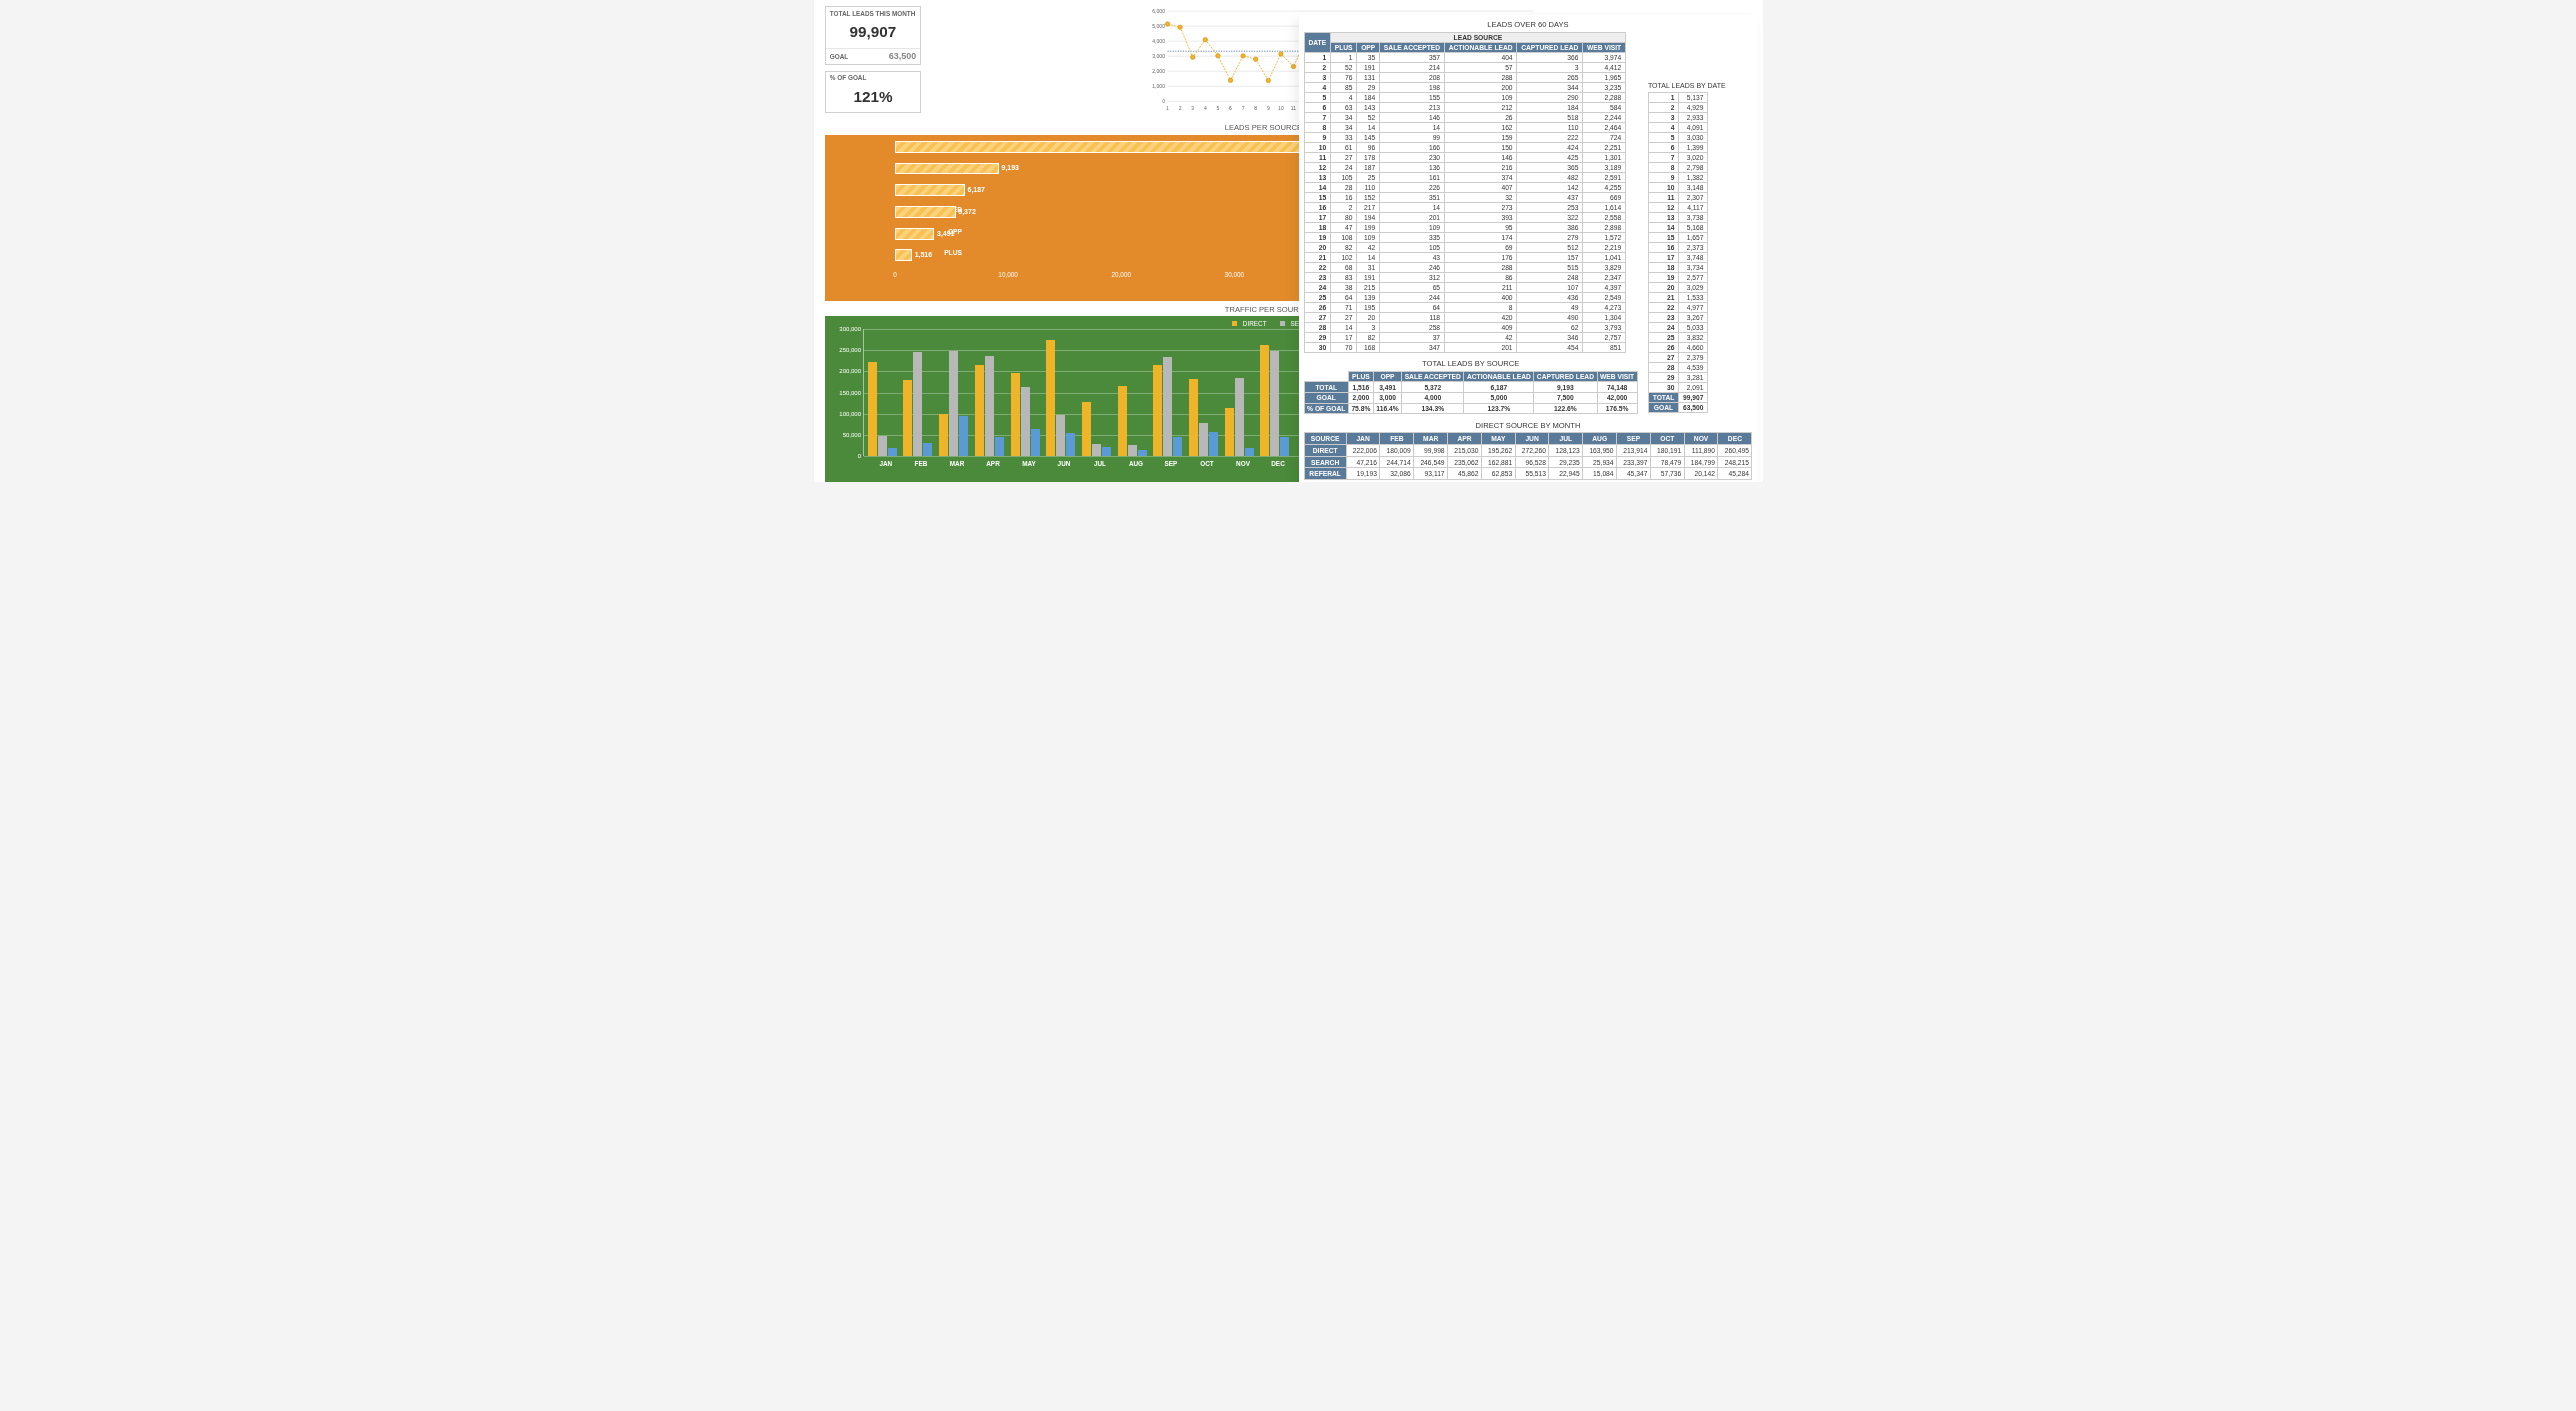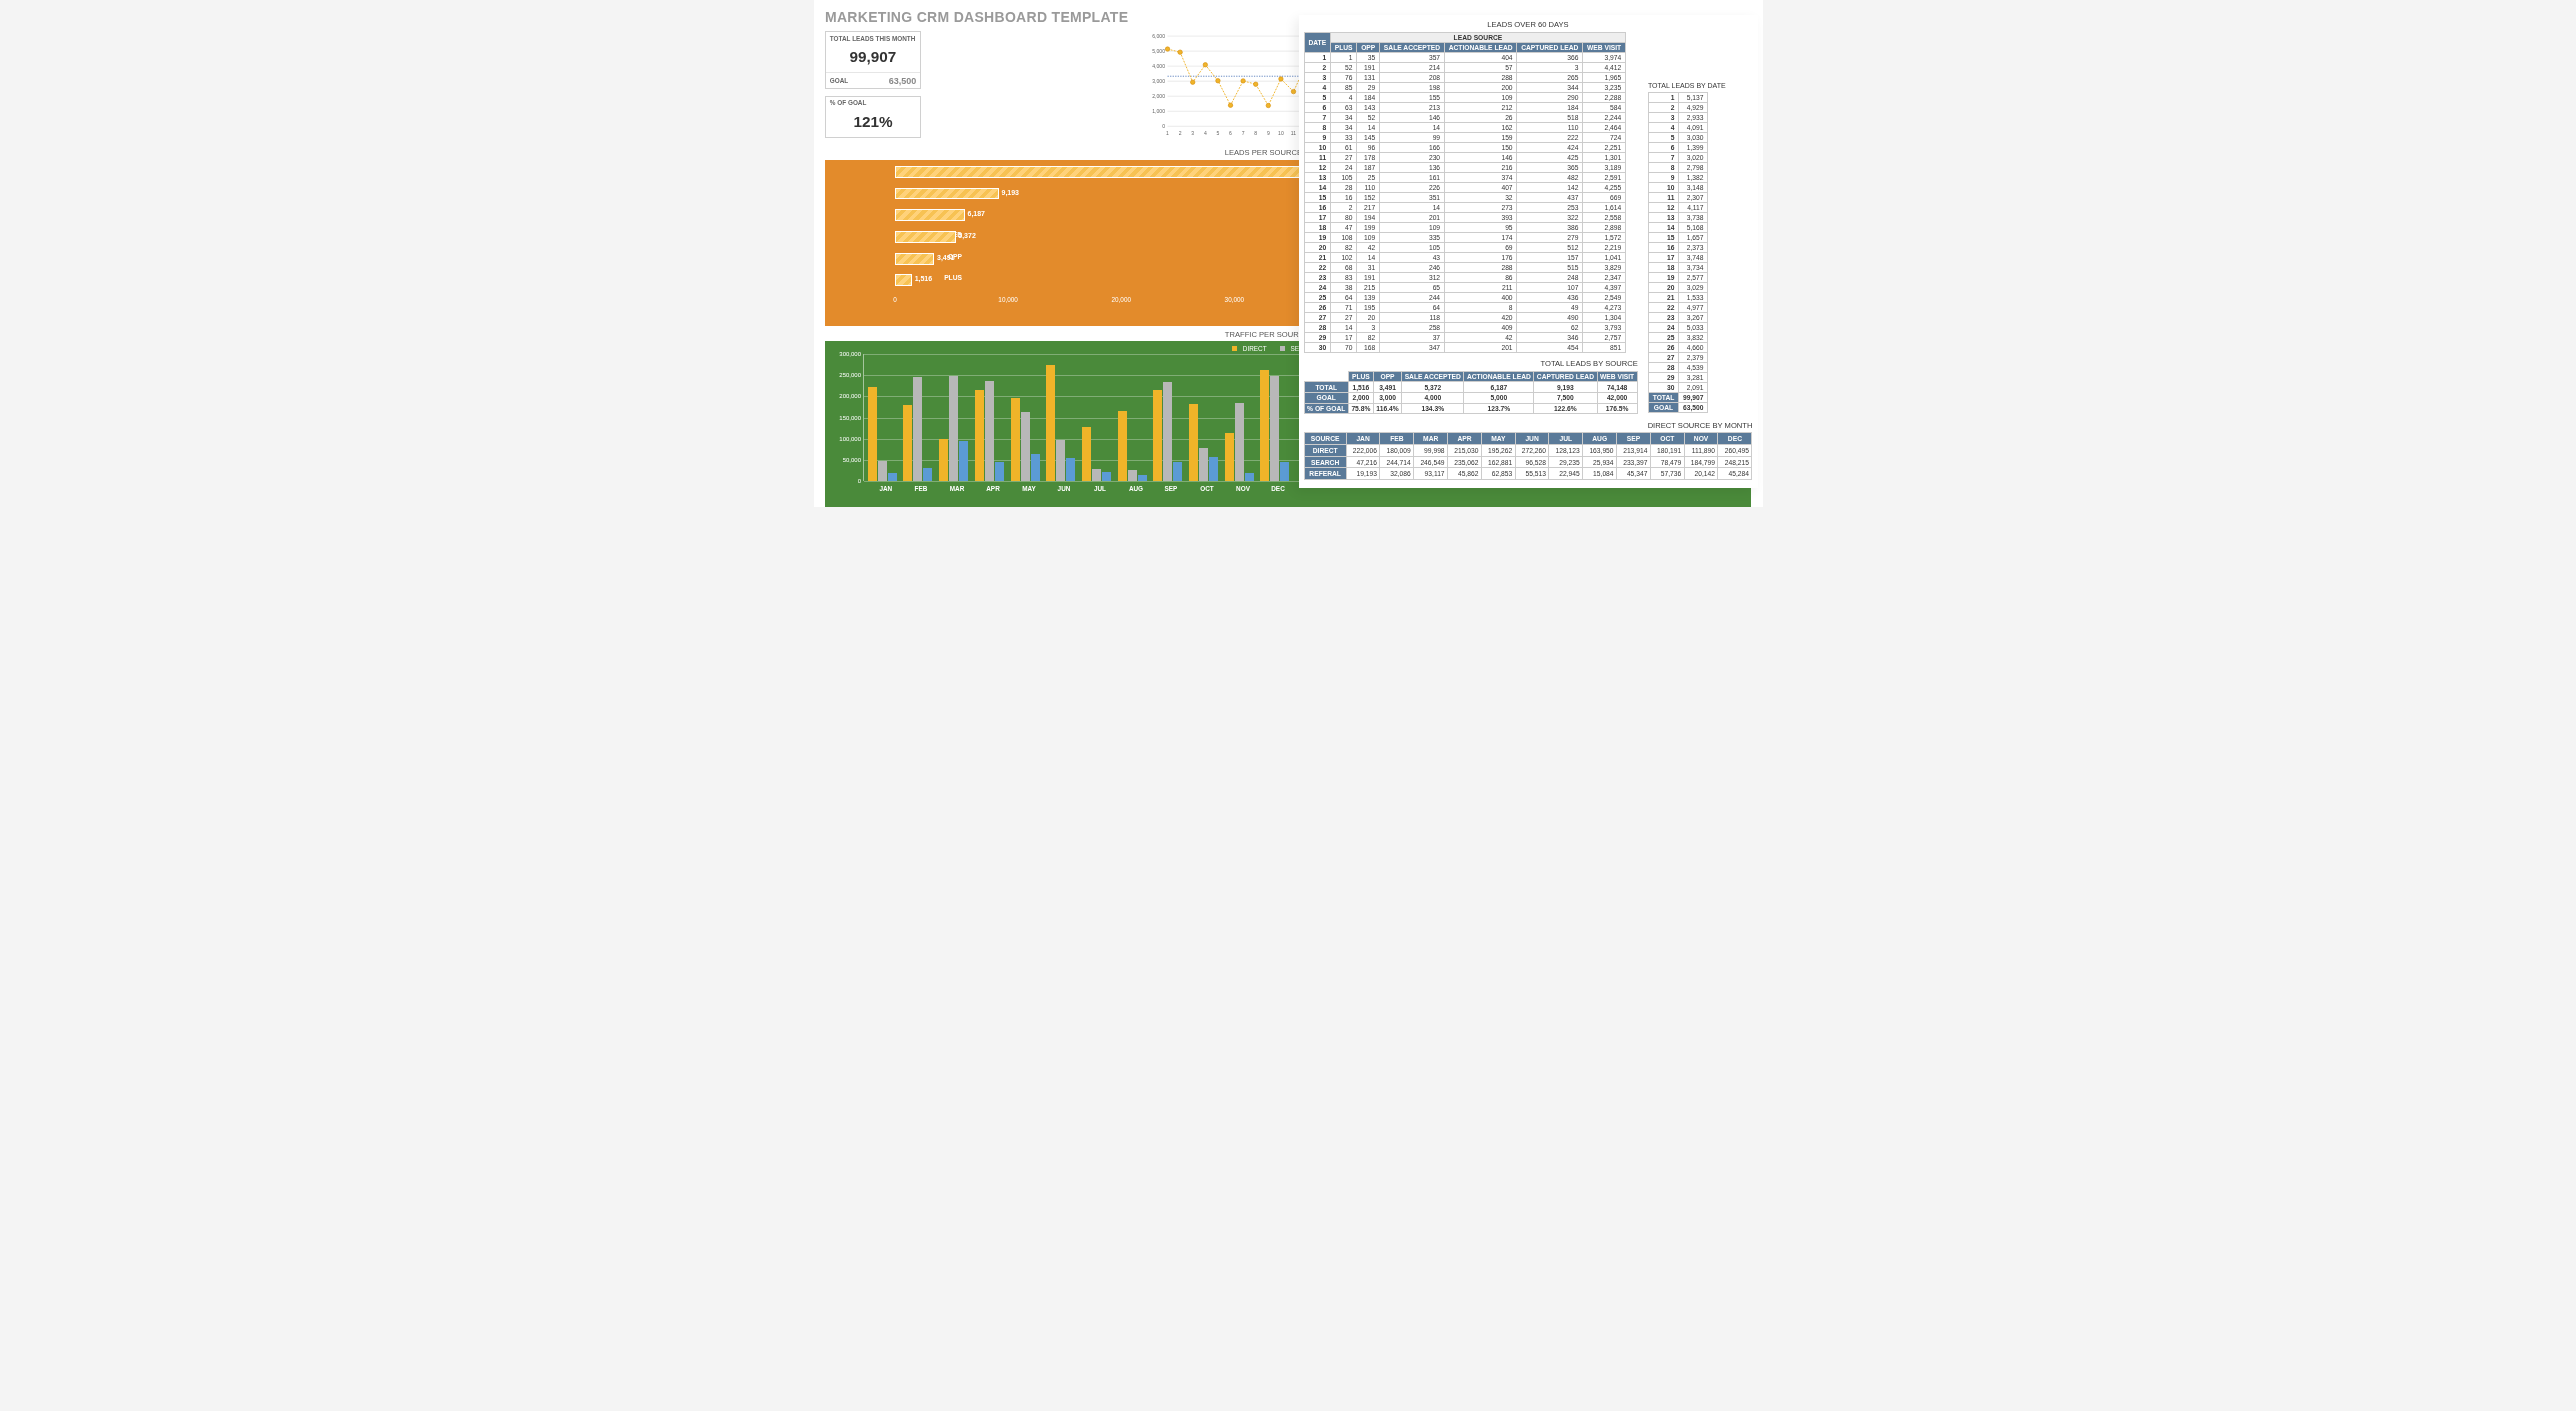--- a/index.html
+++ b/index.html
@@ -42,32 +42,31 @@
   .overlay { position:absolute; top:15.3px; left:485px; width:459px; background:#fff; padding:3.8px 5.1px 7.6px 5.1px; box-shadow:-3.8px 3.8px 11.5px rgba(0,0,0,0.08); }
   .tbltitle { text-align:center; font-size:7.6px; color:#333; margin:1.3px 0 2.5px; }
   .flex2 { display:flex; gap:10.2px; align-items:flex-start; }
   table.data { border-collapse:collapse; font-size:6.7px; }
   table.data th, table.data td { border:0.6px solid #ccc; padding:1.3px 2.5px; text-align:center; }
   table.data th { background:#5a7a99; color:#fff; font-weight:700; }
   table.data th.sup { background:#eee; color:#333; }
   table.data td.lab { background:#5a7a99; color:#fff; font-weight:700; }
   table.data td.right { text-align:right; }
   table.small td, table.small th { padding:1px 3.8px; }
-  .subtitle { text-align:right; font-size:7.6px; margin:6.4px 0 2.5px; color:#333; }
+  .subtitle { text-align:center; font-size:7.6px; margin:6.4px 0 2.5px; color:#333; }
   .tot-side { margin-top:11.5px; }
   table.traffic { width:100%; }
   table.traffic td, table.traffic th { padding:1.9px 2.5px; }
   .sidebox { background:#efefef; position:absolute; top:0; right:-94px; width:83px; height:100%; z-index:-1; }
 </style>
 </head>
 <body>
 <div class="page">
 <div class="sidebox"></div>
 
-<h1 class="title">MARKETING CRM DASHBOARD TEMPLATE</h1>
 
 <div class="topband">
   <div class="kpis">
     <div class="kcard">
       <div class="hdr">TOTAL LEADS THIS MONTH</div>
       <div class="big">99,907</div>
       <div class="row">
         <span class="lab">GOAL</span>
         <span class="val">63,500</span>
       </div>

